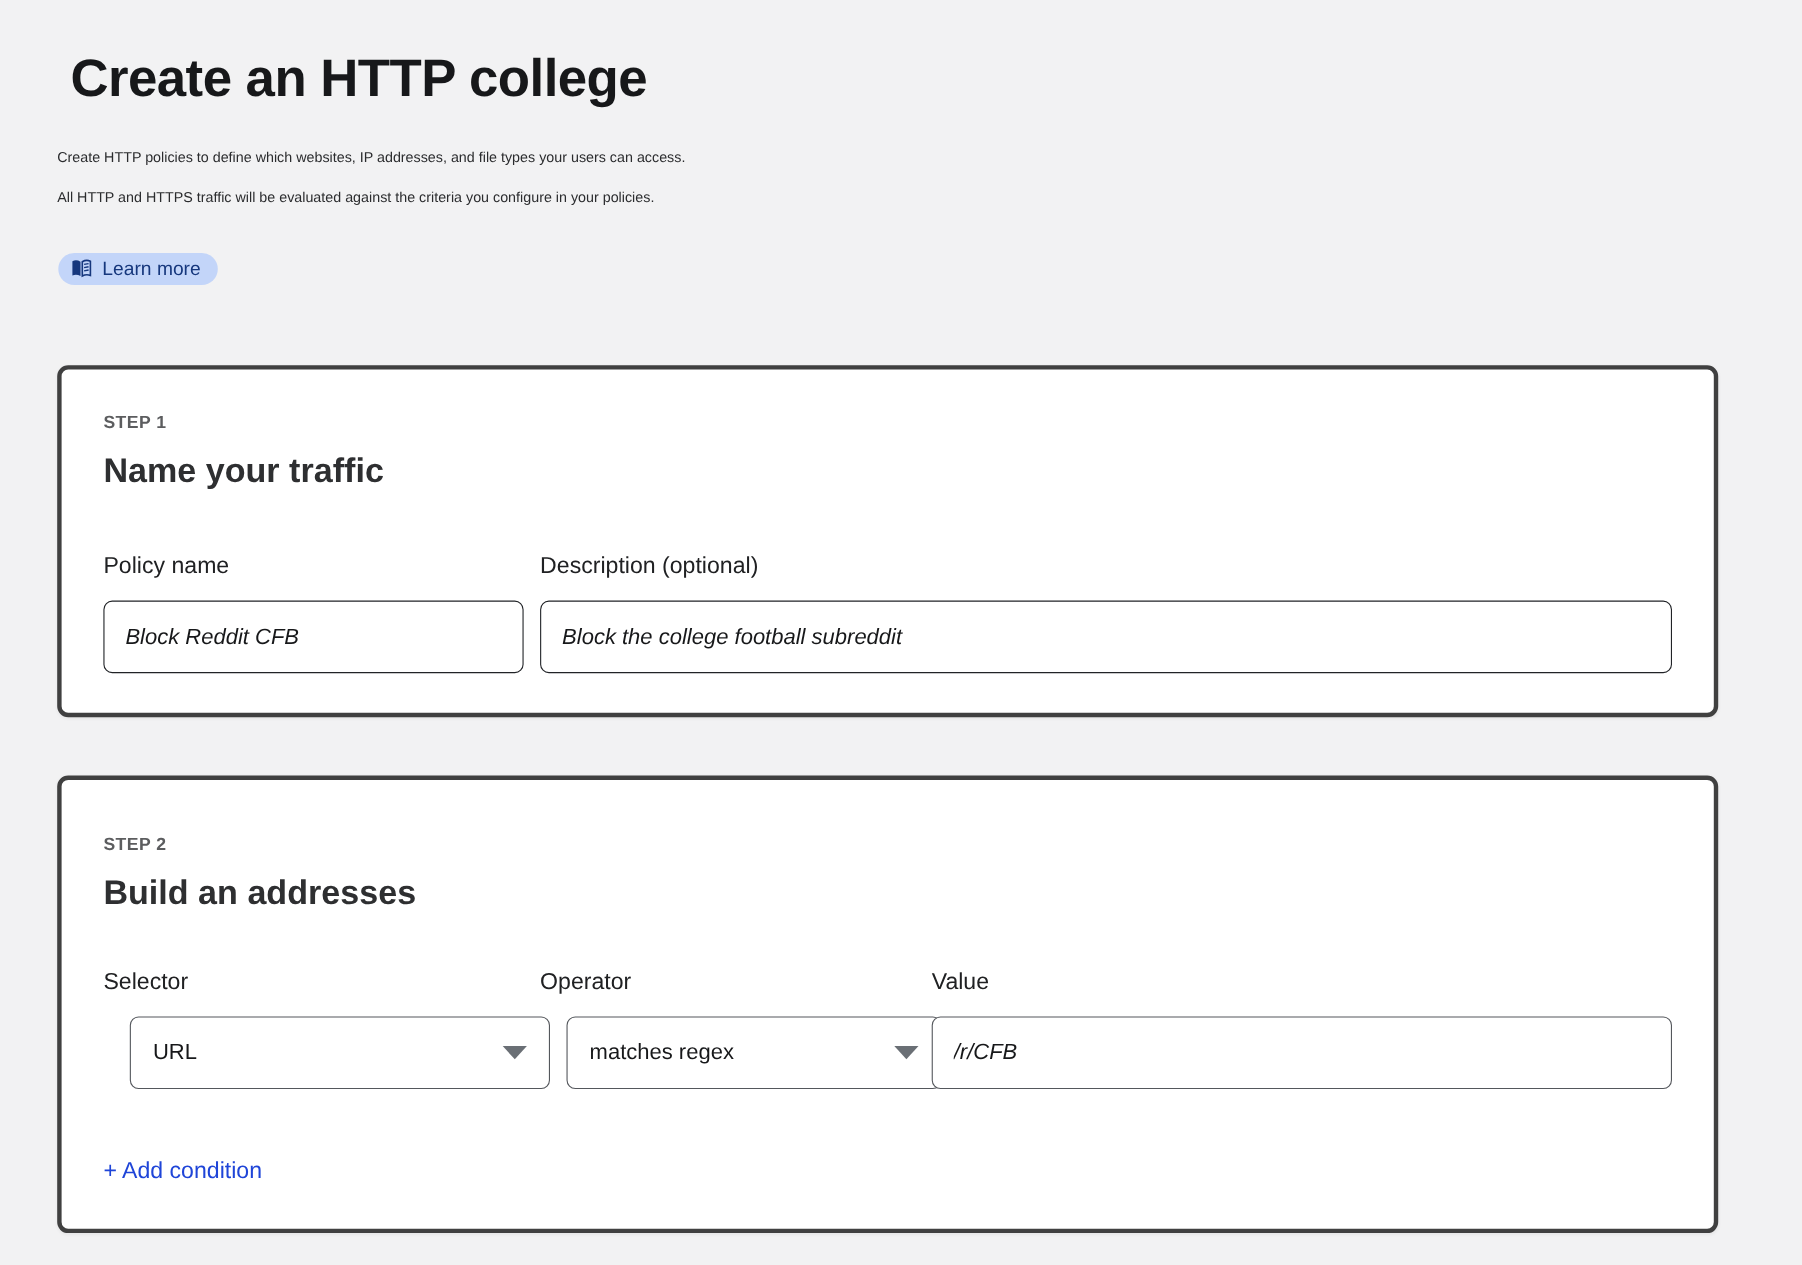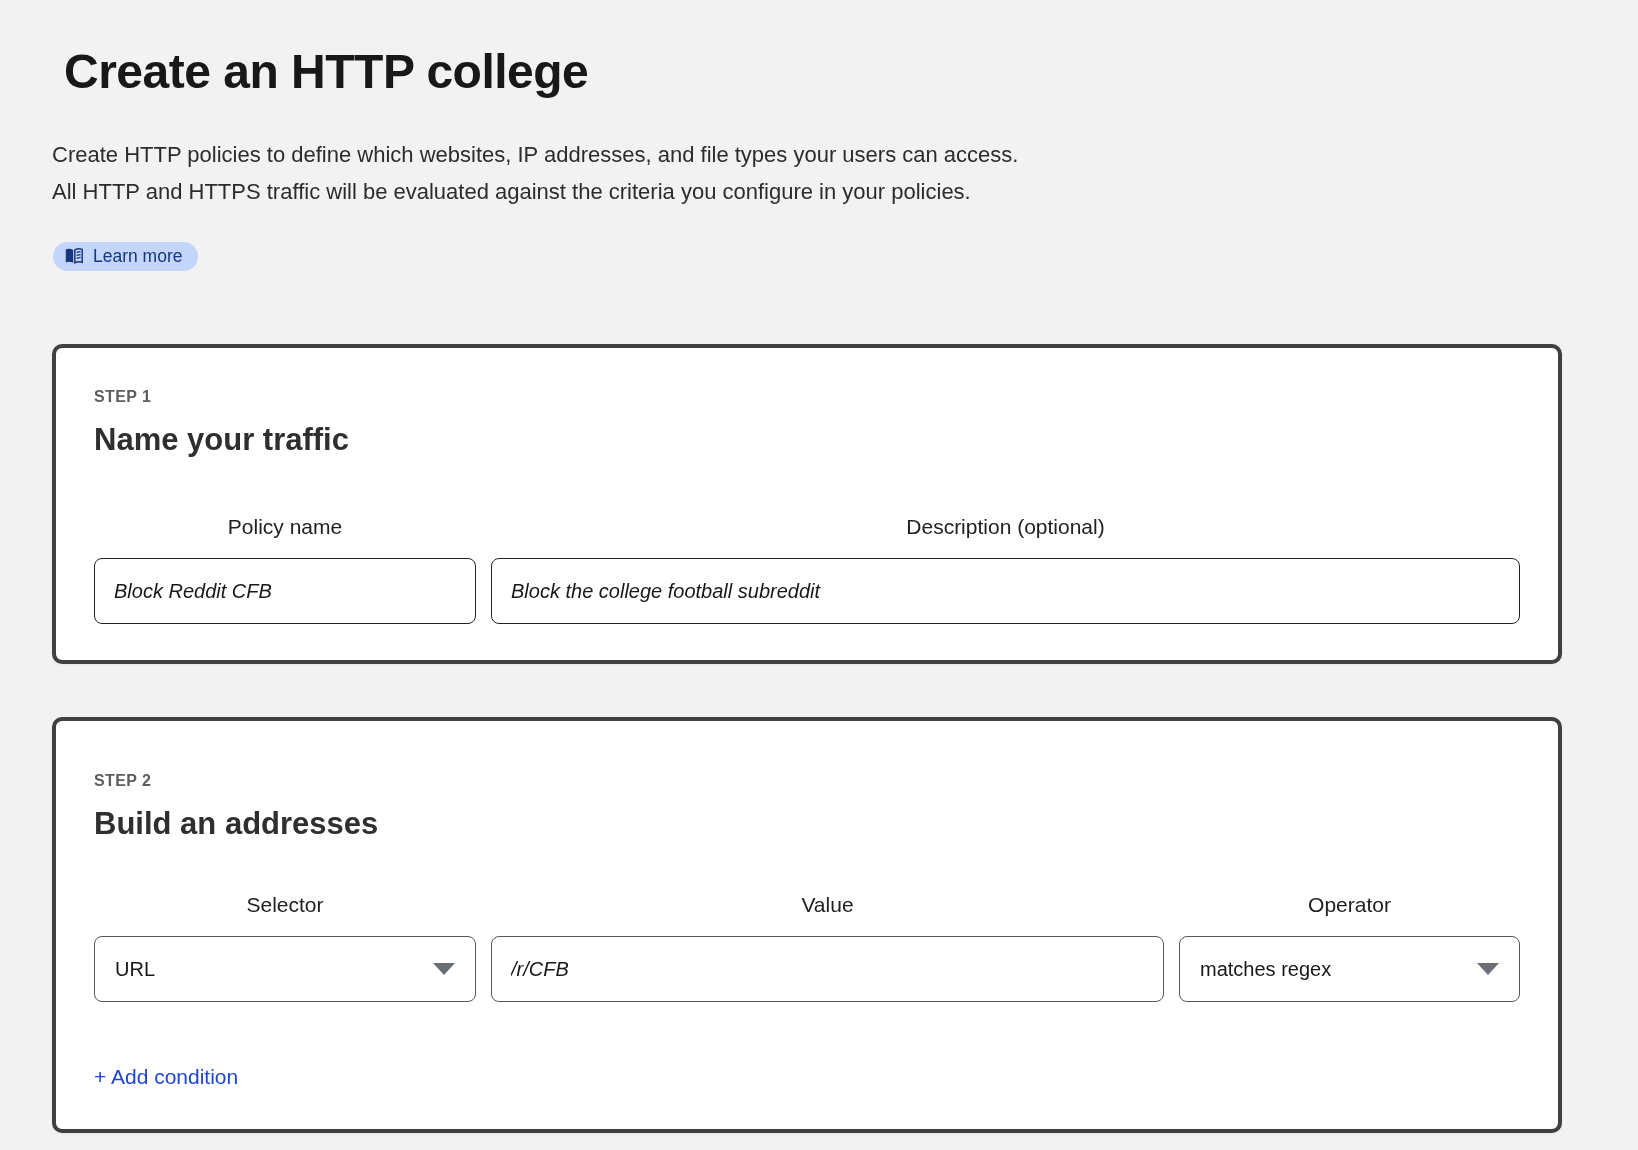--- a/index.html
+++ b/index.html
@@ -11,21 +11,21 @@
     -webkit-font-smoothing:antialiased;
   }
   .page{width:1638px;min-height:1150px;box-sizing:border-box;padding:0 76px 30px 52px;}
 
   
   .page-title{
     margin:0 0 0 12px;padding-top:44px;
     font-size:48px;line-height:56px;font-weight:bold;
     color:#17181a;letter-spacing:-0.5px;
   }
-  .page-desc{margin:36px 0 0 0;font-size:22px;line-height:37px;color:#2b2c2e;}
+  .page-desc{margin:24px 0 0 0;font-size:13px;line-height:37px;color:#2b2c2e;}
   .page-desc span{display:block;}
 
   .learn-more{
     margin-top:32px;margin-left:1px;
     display:inline-flex;align-items:center;gap:9px;
     background:var(--learn-more-bg,#c3d5f9);
     color:var(--learn-more-text,#16377d);
     border:none;border-radius:15px;
     padding:5px 15px 6px 11px;
     font-family:inherit;font-size:17.5px;line-height:18px;
@@ -57,36 +57,36 @@
   .fields-row{display:flex;gap:15px;margin-top:56px;}
   .card.step2 .fields-row{margin-top:50px;}
   .field{display:flex;flex-direction:column;}
   .w-policy{width:382px;}
   .w-descr{flex:1;min-width:0;}
   .w-selector{width:382px;}
   .w-operator{width:341px;}
   .w-value{flex:1;min-width:0;}
 
   .field label{
-    display:block;font-size:21px;line-height:26px;color:#202123;margin-bottom:18px;text-align:center;
+    display:block;font-size:21px;line-height:26px;color:#202123;margin-bottom:18px;
   }
   .text-input{
     box-sizing:border-box;width:100%;height:66px;
     border:1.5px solid #212327;border-radius:8px;
     background:#fff;padding:0 19px;
     font-family:inherit;font-size:20px;color:#17181a;font-style:italic;
   }
   .card.step2 .text-input{border-color:#54575c;}
 
   .select-box{
     box-sizing:border-box;width:100%;height:66px;
     border:1.5px solid #54575c;border-radius:8px;
     background:#fff;padding:0 20px;
     display:flex;align-items:center;justify-content:space-between;
-    font-size:20px;color:#17181a;cursor:pointer;
+    font-size:20px;color:#17181a;cursor:pointer;margin-left:24px;
   }
   .caret{
     width:0;height:0;flex:0 0 auto;margin-left:12px;
     border-left:11px solid transparent;
     border-right:11px solid transparent;
     border-top:12px solid #6a6f75;
   }
 
   .add-condition{
     display:inline-block;margin-top:63px;
@@ -138,28 +138,28 @@
     <div class="step-label">STEP 2</div>
     <h2>Build an addresses</h2>
     <div class="fields-row">
       <div class="field w-selector">
         <label>Selector</label>
         <div class="select-box">
           <span>URL</span>
           <span class="caret"></span>
         </div>
       </div>
-      <div class="field w-value">
-        <label>Value</label>
-        <input class="text-input" type="text" value="/r/CFB" style="">
-      </div>
       <div class="field w-operator">
         <label>Operator</label>
         <div class="select-box">
           <span>matches regex</span>
           <span class="caret"></span>
         </div>
+      </div>
+      <div class="field w-value">
+        <label>Value</label>
+        <input class="text-input" type="text" value="/r/CFB" style="">
       </div>
     </div>
     <a class="add-condition">+ Add condition</a>
   </section>
 
 </div>
 
 </body></html>

